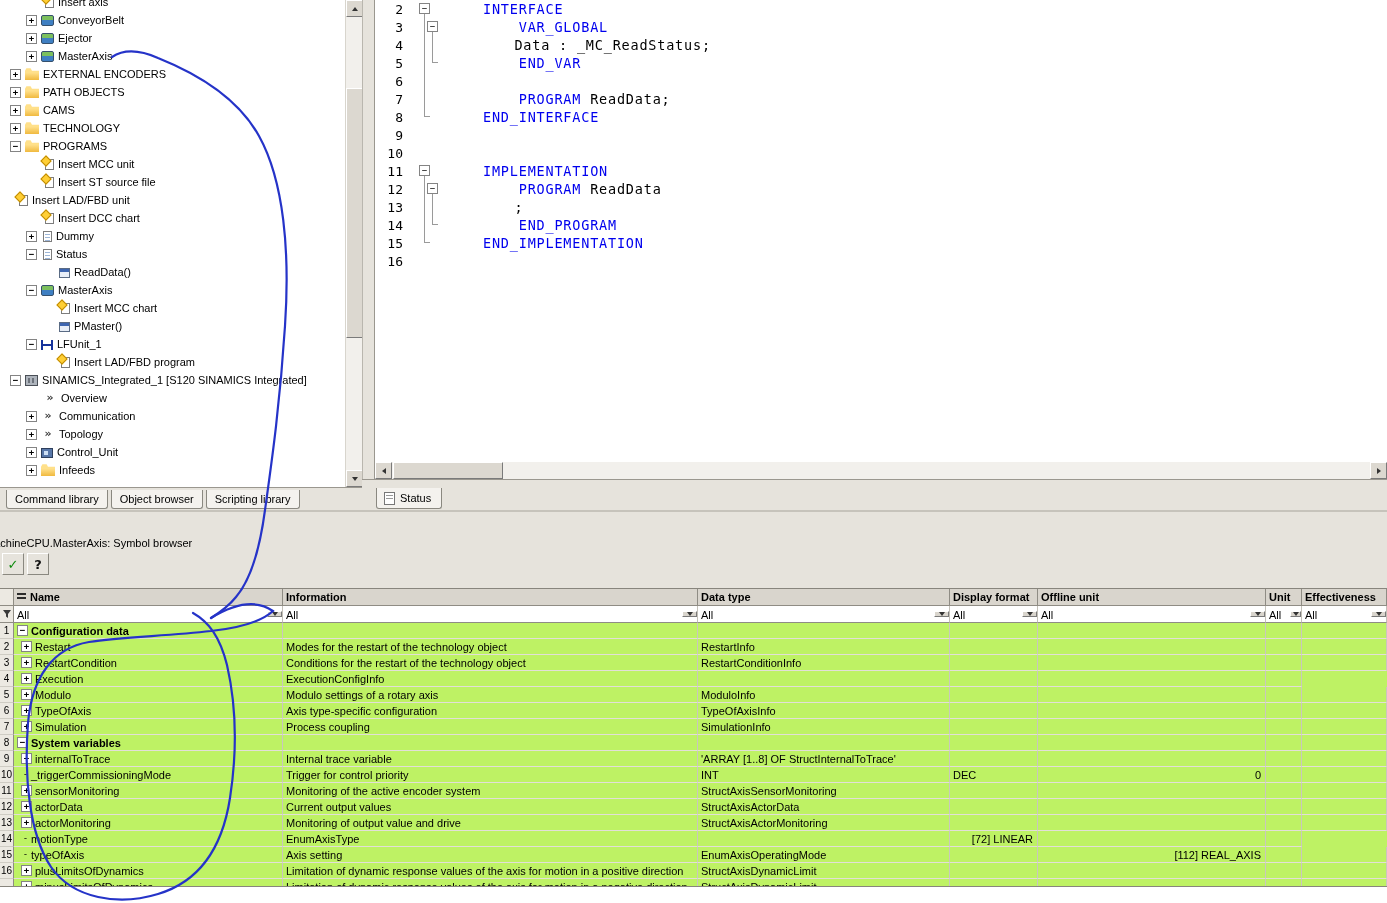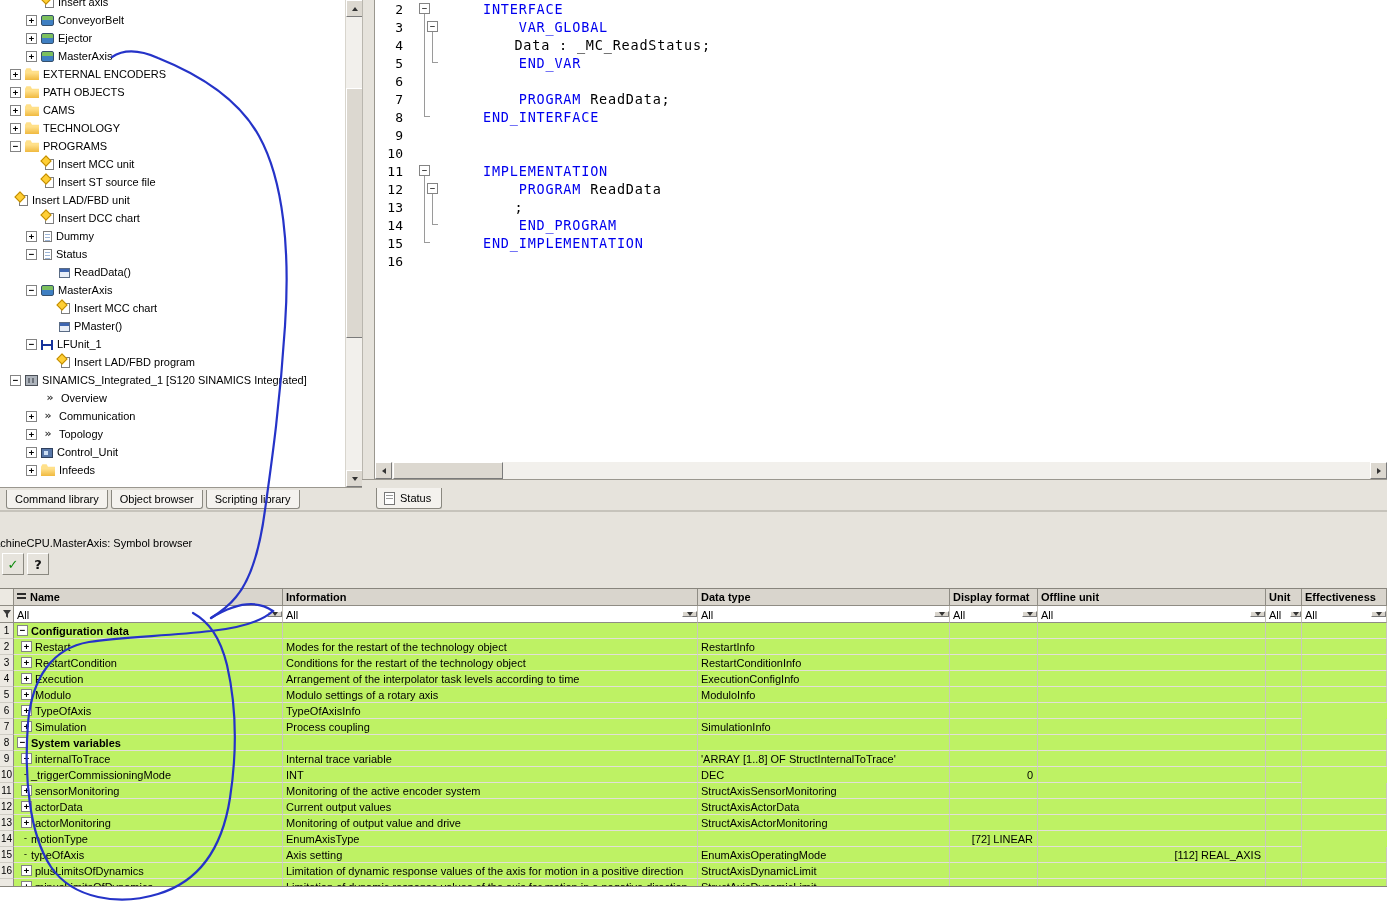--- a/index.html
+++ b/index.html
@@ -536,21 +536,20 @@
           <div class="cell"></div>
           <div class="cell"></div>
           <div class="cell"></div>
         </div>
         <div class="trow tdata">
           <div class="cell rncell">4</div>
           <div class="cell namecell">
             <span class="xbox" style="margin: 0px 3px 0px 4px;">+</span>
             <span>Execution</span>
           </div>
-          <div class="cell">Arrangement of the interpolator task levels according to time</div>
           <div class="cell">ExecutionConfigInfo</div>
           <div class="cell"></div>
           <div class="cell"></div>
           <div class="cell"></div>
           <div class="cell"></div>
         </div>
         <div class="trow tdata">
           <div class="cell rncell">5</div>
           <div class="cell namecell">
             <span class="xbox" style="margin: 0px 3px 0px 4px;">+</span>
@@ -562,20 +561,21 @@
           <div class="cell"></div>
           <div class="cell"></div>
           <div class="cell"></div>
         </div>
         <div class="trow tdata">
           <div class="cell rncell">6</div>
           <div class="cell namecell">
             <span class="xbox" style="margin: 0px 3px 0px 4px;">+</span>
             <span>TypeOfAxis</span>
           </div>
+          <div class="cell">Axis type-specific configuration</div>
           <div class="cell">TypeOfAxisInfo</div>
           <div class="cell"></div>
           <div class="cell"></div>
           <div class="cell"></div>
           <div class="cell"></div>
         </div>
         <div class="trow tdata">
           <div class="cell rncell">7</div>
           <div class="cell namecell">
             <span class="xbox" style="margin: 0px 3px 0px 4px;">+</span>
@@ -613,20 +613,21 @@
           <div class="cell"></div>
           <div class="cell"></div>
           <div class="cell"></div>
         </div>
         <div class="trow tdata">
           <div class="cell rncell">10</div>
           <div class="cell namecell">
             <span class="nmark" style="margin-left: 3px;">-</span>
             <span>_triggerCommissioningMode</span>
           </div>
+          <div class="cell">Trigger for control priority</div>
           <div class="cell">INT</div>
           <div class="cell">DEC</div>
           <div class="cell rightval">0</div>
           <div class="cell"></div>
           <div class="cell"></div>
         </div>
         <div class="trow tdata">
           <div class="cell rncell">11</div>
           <div class="cell namecell">
             <span class="xbox" style="margin: 0px 3px 0px 4px;">+</span>

